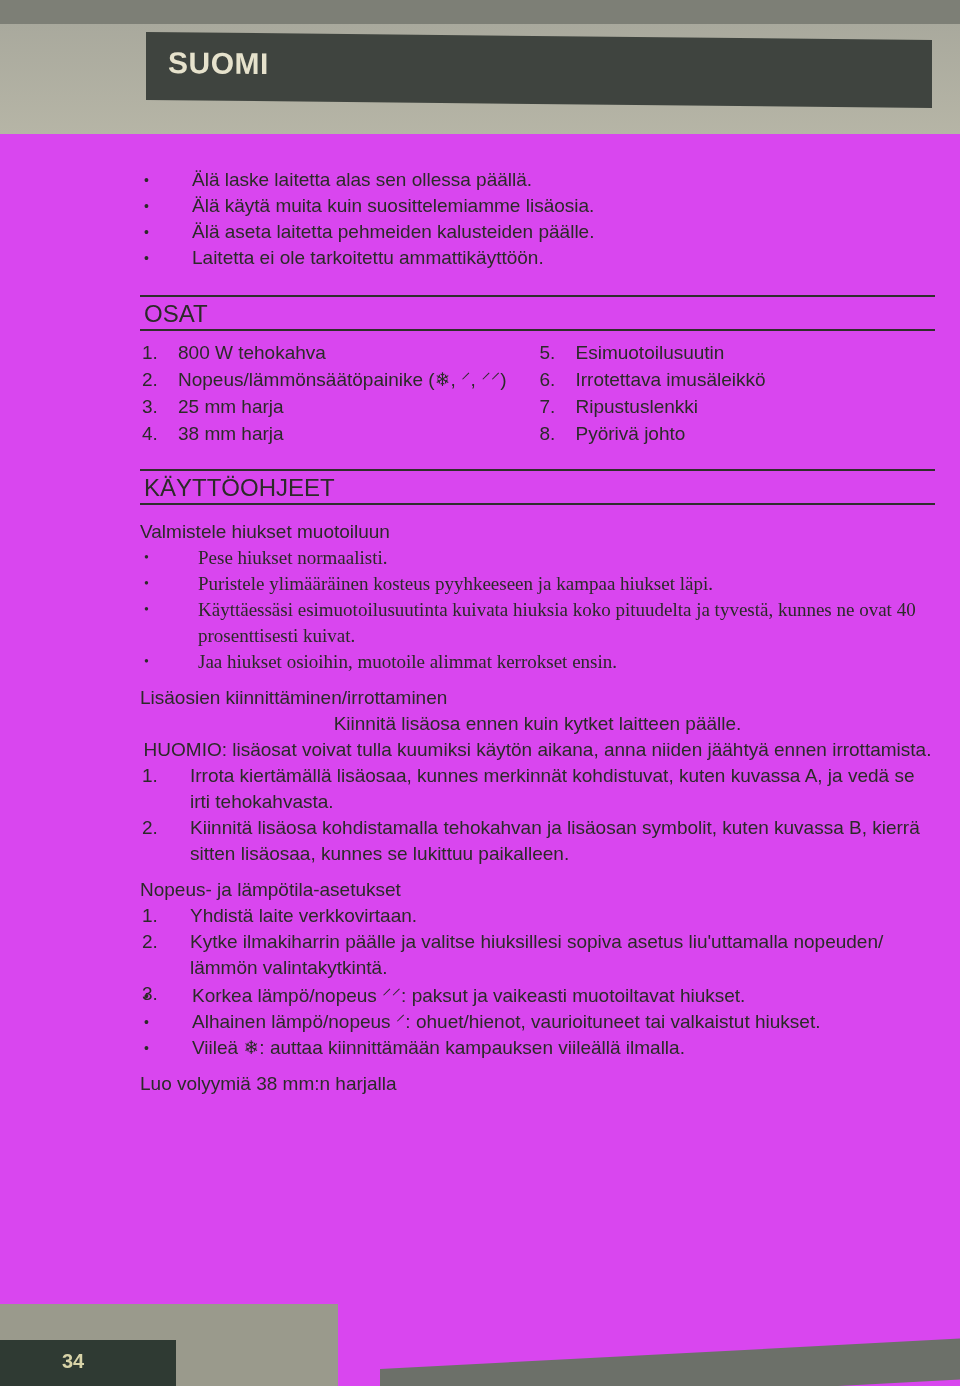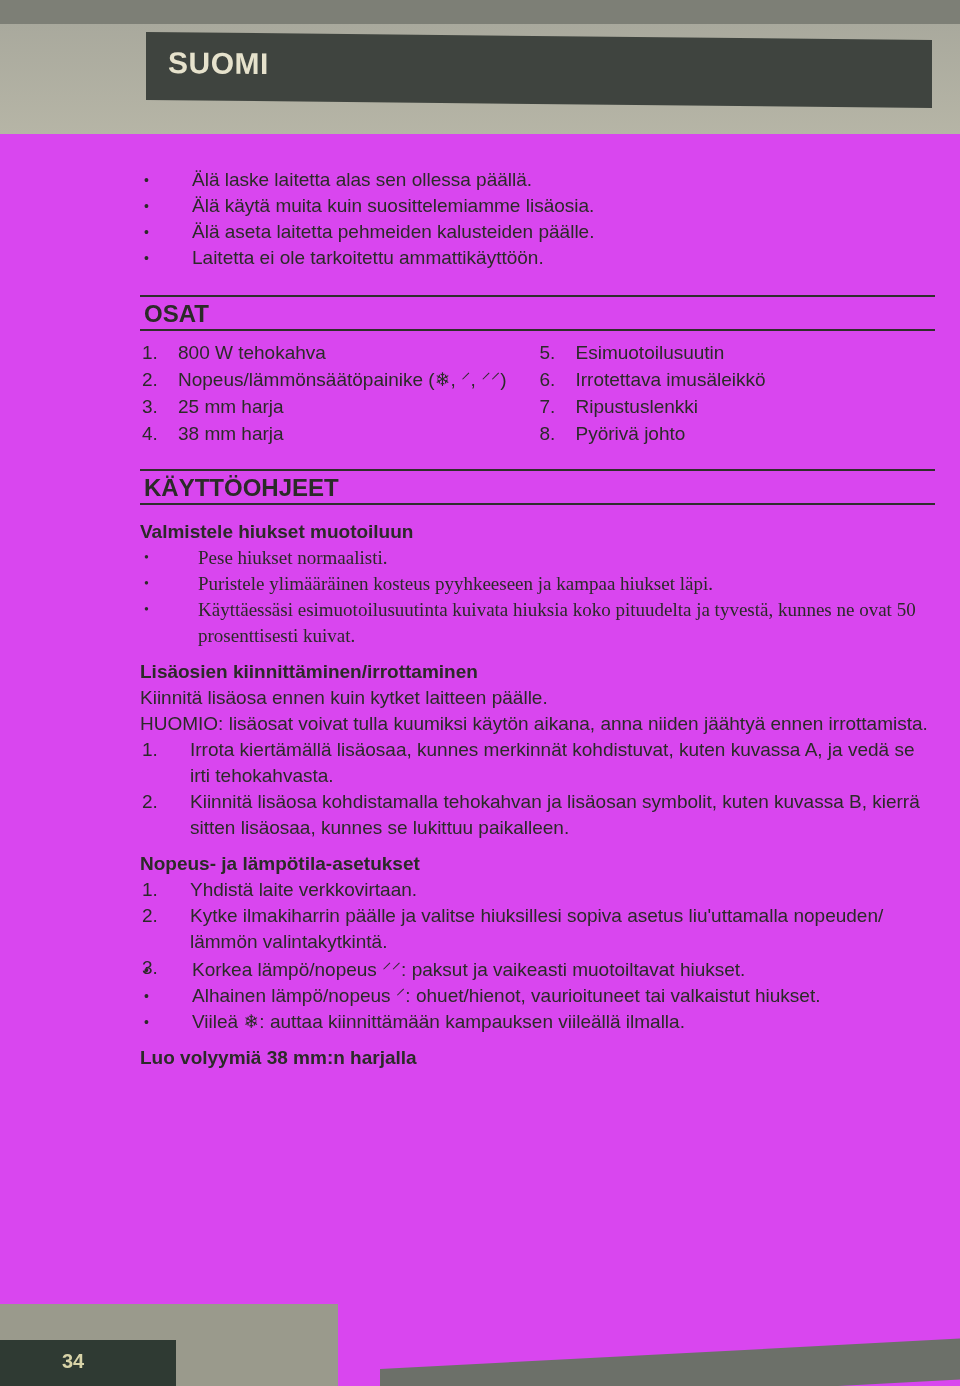--- a/index.html
+++ b/index.html
@@ -31,28 +31,28 @@
       position: absolute; left: 140px; top: 143px; width: 795px;
       font-size: 19px; line-height: 26px;
     }
     .bullets { list-style: none; margin: 0; padding: 0; }
     .bullets li { position: relative; padding-left: 52px; }
     .bullets li::before { content: "•"; position: absolute; left: 4px; font-size: 14px; }
     .bullets.wide li { padding-left: 58px; font-family: Liberation Serif, serif; }
     .rule-head {
       border-top: 2px solid #2f2f2c; border-bottom: 2px solid #2f2f2c;
       margin: 16px 0 8px 0; padding: 4px 0 2px 4px;
-      font-size: 24px; font-weight: bold;
+      font-size: 24px; font-weight: normal;
     }
     .parts { display: flex; margin-top: 6px; }
     .parts ol { list-style: none; margin: 0; padding: 0; width: 415px; }
     .parts li { position: relative; padding-left: 38px; line-height: 27px; }
     .parts li .num { position: absolute; left: 2px; }
-    .sub-head { font-weight: bold; font-size: 19px; margin-top: 10px; }
-    .para { margin: 0; }
+    .sub-head { font-weight: normal; font-size: 19px; margin-top: 10px; }
+    .para { margin: 0; text-align: center; }
     .steps { list-style: none; margin: 0; padding: 0; }
     .steps li { position: relative; padding-left: 50px; }
     .steps li .num { position: absolute; left: 2px; }
     .footer-gray {
       position: absolute; left: 0; top: 1280px; width: 338px; height: 106px;
       background: #9a9a8c;
     }
     .page-num-box {
       position: absolute; left: 0; top: 1316px; width: 128px; height: 70px;
       background: #2f3a33;
@@ -99,21 +99,22 @@
         <li><span class="num">8.</span><span>Pyörivä johto</span></li>
       </ol>
     </div>
 
     <div class="rule-head" style="margin-top:22px">KÄYTTÖOHJEET</div>
 
     <div class="sub-head" style="margin-top:14px">Valmistele hiukset muotoiluun</div>
     <ul class="bullets wide">
       <li>Pese hiukset normaalisti.</li>
       <li>Puristele ylimääräinen kosteus pyyhkeeseen ja kampaa hiukset läpi.</li>
-      <li>Käyttäessäsi esimuotoilusuutinta kuivata hiuksia koko pituudelta ja tyvestä, kunnes ne ovat 50 prosenttisesti kuivat.</li>
+      <li>Käyttäessäsi esimuotoilusuutinta kuivata hiuksia koko pituudelta ja tyvestä, kunnes ne ovat 40 prosenttisesti kuivat.</li>
+      <li>Jaa hiukset osioihin, muotoile alimmat kerrokset ensin.</li>
     </ul>
 
     <div class="sub-head">Lisäosien kiinnittäminen/irrottaminen</div>
     <p class="para">Kiinnitä lisäosa ennen kuin kytket laitteen päälle.</p>
     <p class="para">HUOMIO: lisäosat voivat tulla kuumiksi käytön aikana, anna niiden jäähtyä ennen irrottamista.</p>
     <ol class="steps">
       <li><span class="num">1.</span><span>Irrota kiertämällä lisäosaa, kunnes merkinnät kohdistuvat, kuten kuvassa A, ja vedä se irti tehokahvasta.</span></li>
       <li><span class="num">2.</span><span>Kiinnitä lisäosa kohdistamalla tehokahvan ja lisäosan symbolit, kuten kuvassa B, kierrä sitten lisäosaa, kunnes se lukittuu paikalleen.</span></li>
     </ol>
 

